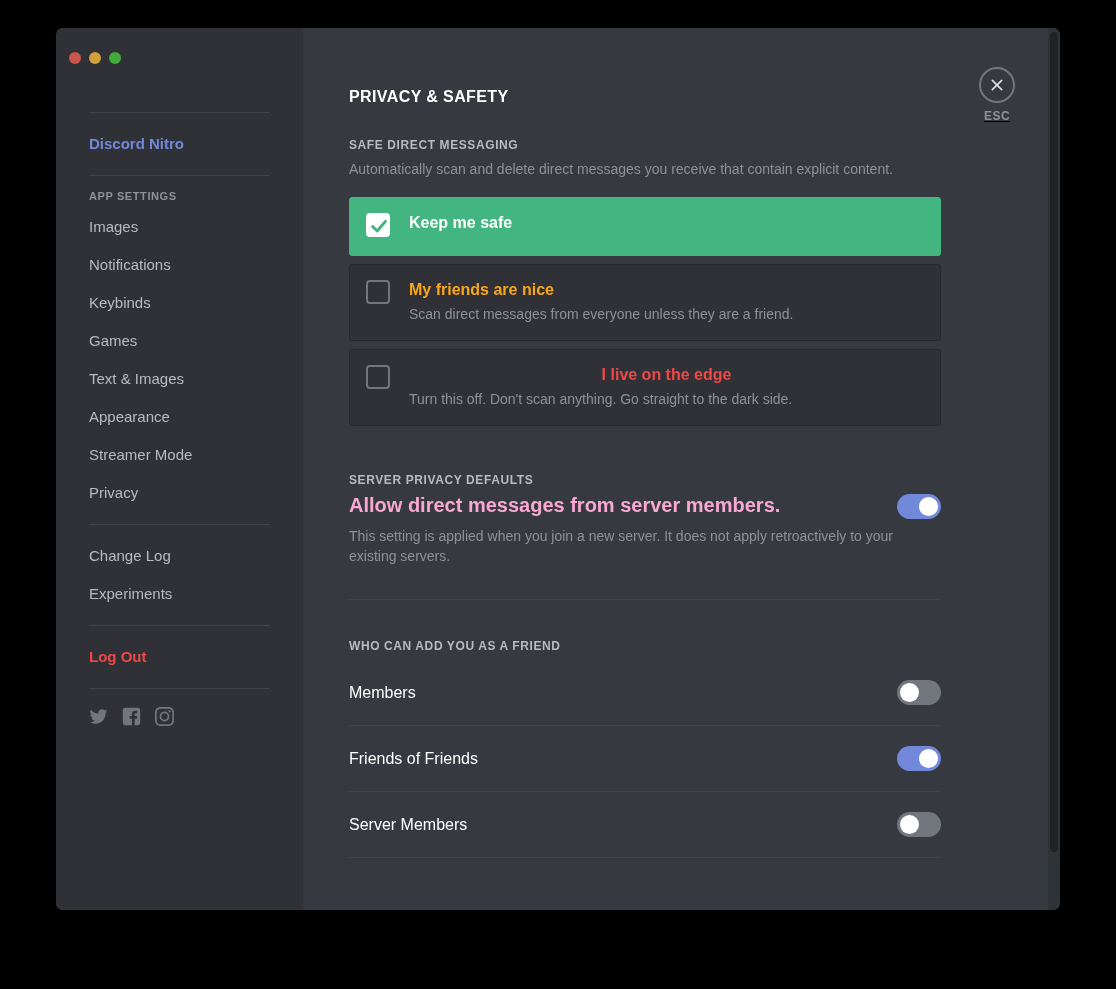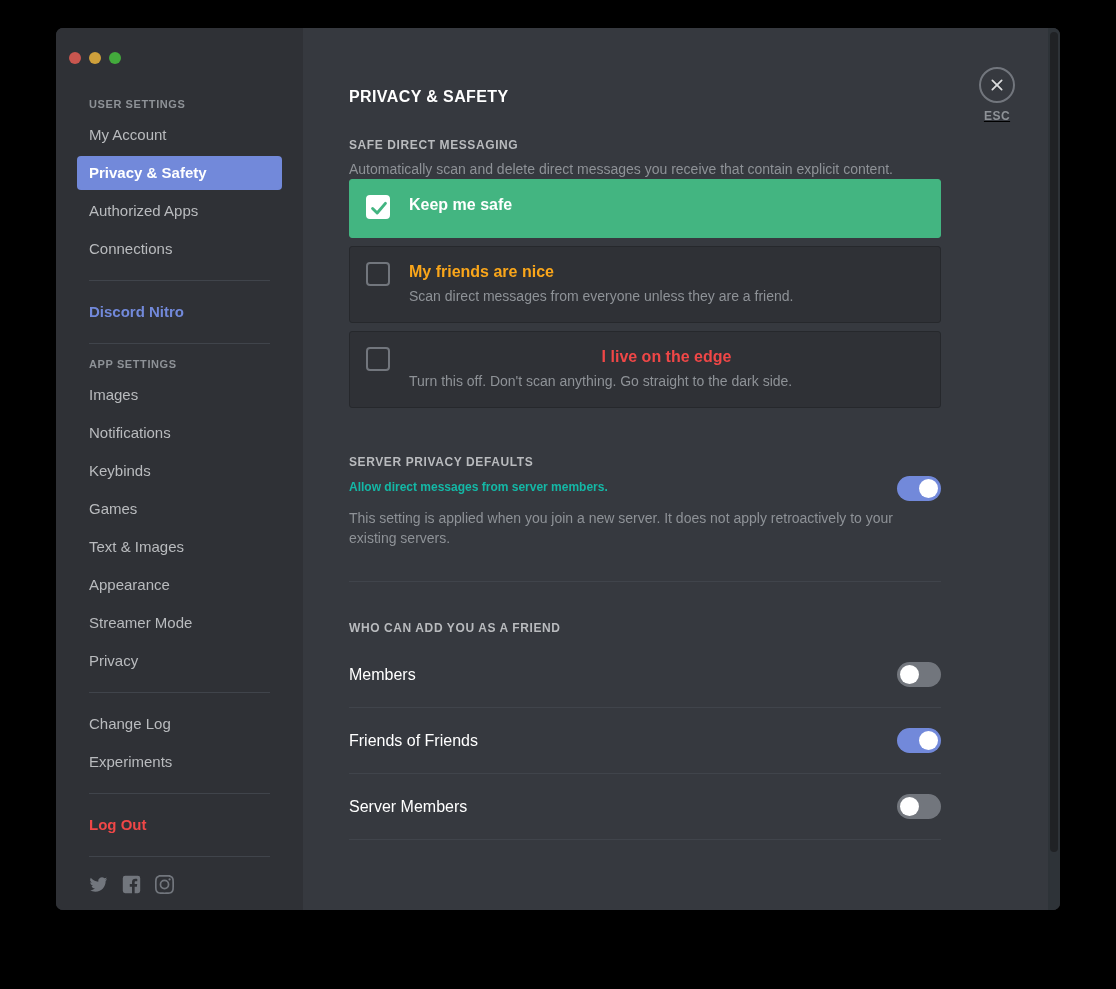--- a/index.html
+++ b/index.html
@@ -130,20 +130,21 @@
     letter-spacing: 0.6px;
     color: #b9bbbe;
     text-transform: uppercase;
     margin-bottom: 7px;
   }
 
   .section-desc {
     font-size: 14px;
     color: #8e9297;
     line-height: 20px;
+    margin-bottom: 18px;
     max-width: 592px;
   }
 
   .cards { width: 592px; }
 
   .opt-card {
     background: #2f3136;
     border: 1px solid #26282c;
     border-radius: 3px;
     padding: 14px 16px 16px 16px;
@@ -203,23 +204,23 @@
   .spacer-sm { height: 39px; }
 
   
   .setting-row {
     width: 592px;
     display: flex;
     align-items: flex-start;
     justify-content: space-between;
   }
   .setting-label {
-    font-size: 12px;
-    font-weight: bold;
-    color: #14b8a6;
+    font-size: 20px;
+    font-weight: bold;
+    color: #f9a8d4;
     line-height: 22px;
   }
   .setting-note {
     font-size: 14px;
     color: #8e9297;
     line-height: 20px;
     max-width: 570px;
     margin-top: 7px;
   }
 
@@ -316,36 +317,20 @@
   <div id="sidebar">
 
     <div id="traffic-lights">
       <div class="traffic-dot tl-close"></div>
       <div class="traffic-dot tl-min"></div>
       <div class="traffic-dot tl-max"></div>
     </div>
 
     <div id="sidebar-scroll">
 
-      <div class="side-group">
-        <div class="side-header">USER SETTINGS</div>
-
-        <div class="side-item">
-          <span>My Account</span>
-        </div>
-        <div class="side-item selected">
-          <span>Privacy &amp; Safety</span>
-        </div>
-        <div class="side-item">
-          <span>Authorized Apps</span>
-        </div>
-        <div class="side-item">
-          <span>Connections</span>
-        </div>
-      </div>
 
       <div class="side-divider"></div>
 
       <div class="side-group">
         <div class="side-item nitro">
           <span>Discord Nitro</span>
         </div>
       </div>
 
       <div class="side-divider"></div>

